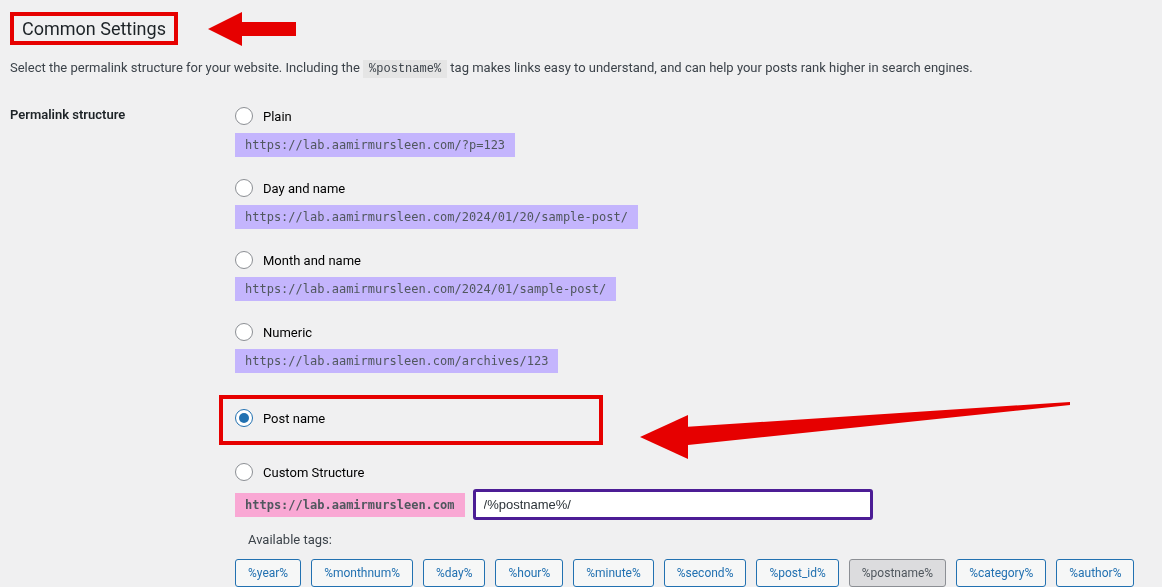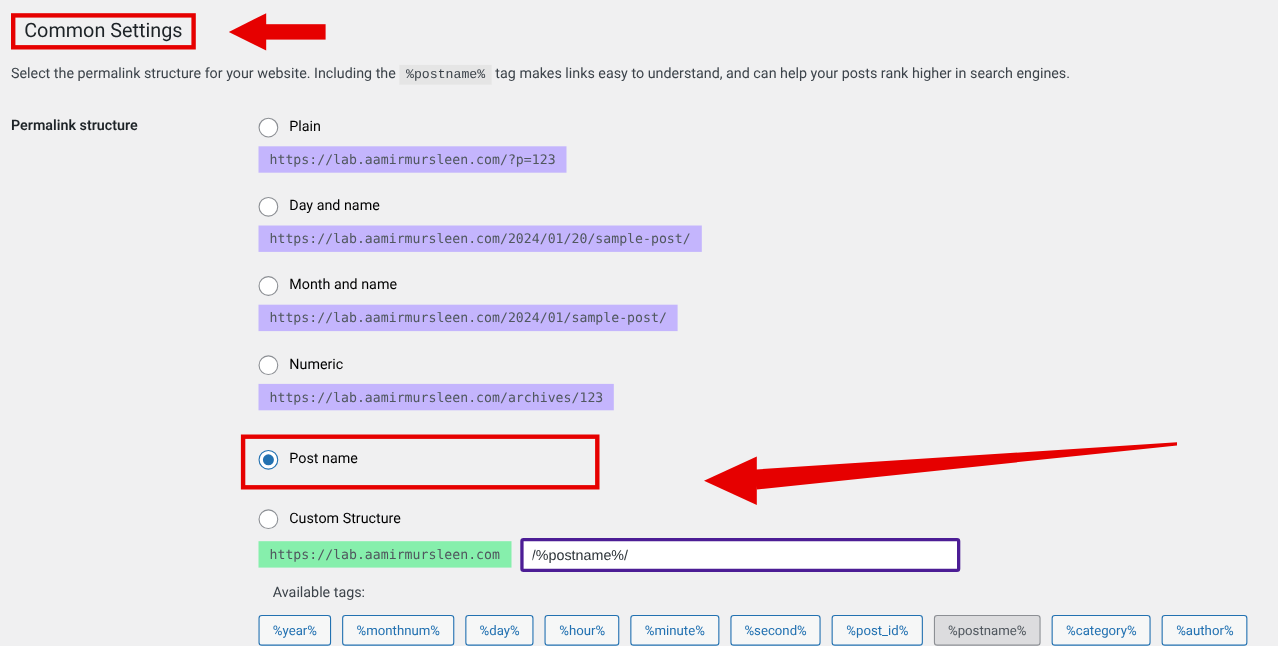--- a/index.html
+++ b/index.html
@@ -99,36 +99,37 @@
       font-family: Consolas, Monaco, monospace;
       font-size: 12px;
       color: #50575e;
       display: inline-block;
     }
     .highlighted {
       border: 4px solid #e60000;
       padding: 10px 12px 14px 12px;
       margin-left: -16px;
       margin-bottom: 18px;
-      width: 326px;
+      width: 384px;
       position: relative;
     }
     .highlighted .option-row { margin-bottom: 0; }
     .custom-row {
       display: flex;
       align-items: center;
       gap: 8px;
       margin-top: 8px;
     }
     .custom-prefix {
-      background: #86efac;
+      background: #f9a8d4;
       padding: 5px 10px;
       font-family: Consolas, Monaco, monospace;
       font-size: 12px;
       color: #50575e;
+      font-weight: bold;
     }
     .custom-input {
       width: 400px;
       padding: 5px 8px;
       border: 3px solid #4c1d95;
       border-radius: 3px;
       font-size: 13px;
       background: #fff;
       color: #2c3338;
     }

